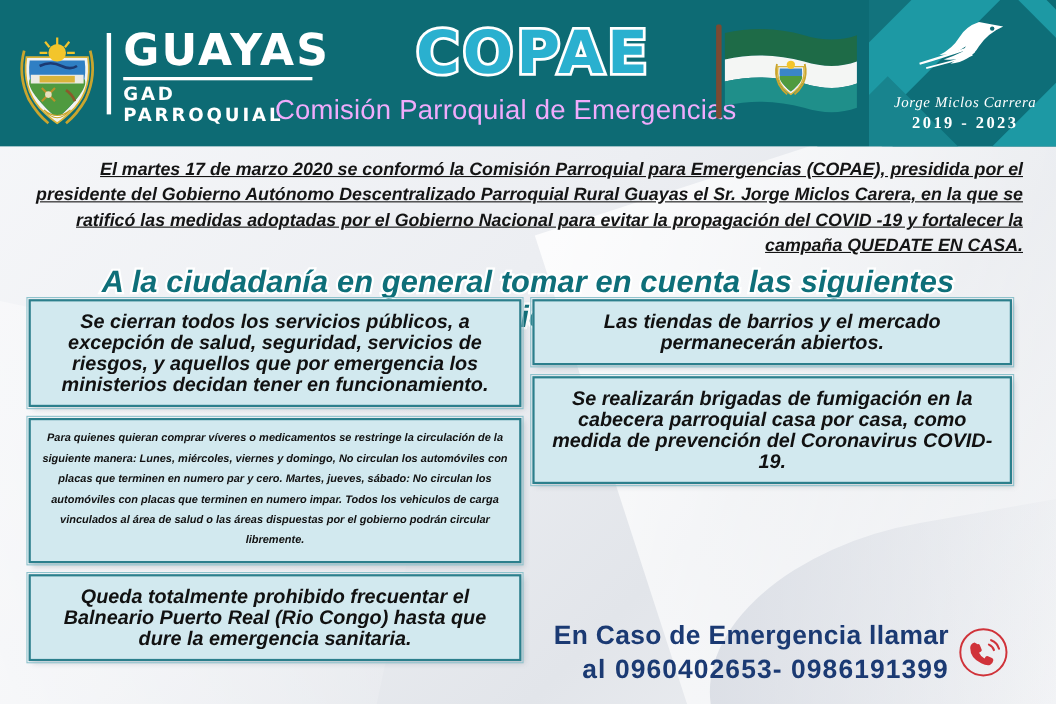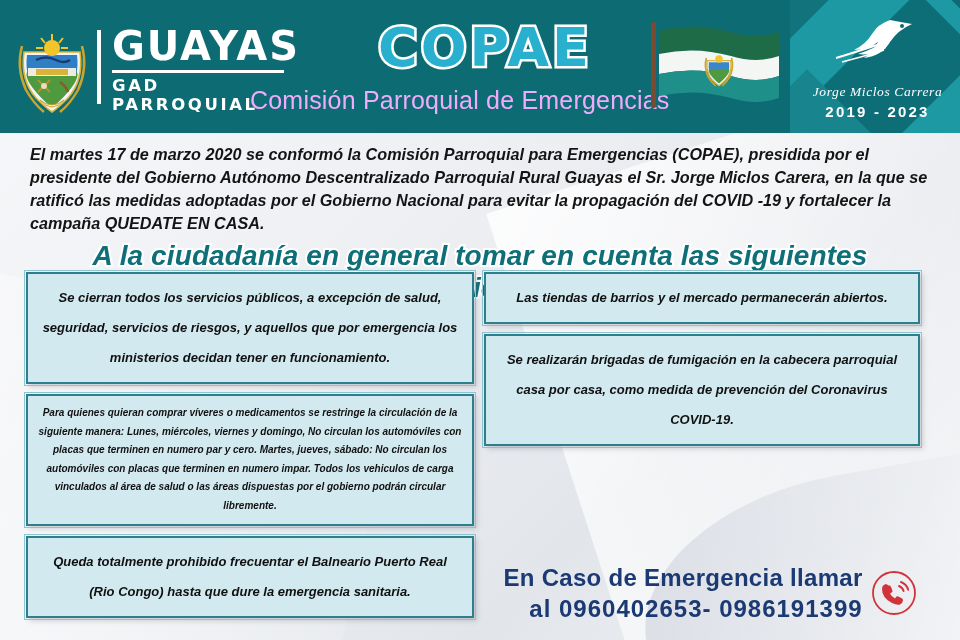--- a/index.html
+++ b/index.html
@@ -47,40 +47,40 @@
     font-size:25px;font-weight:normal;color:#f0abfc;letter-spacing:.2px;}
 
   
   #flag{position:absolute;left:645px;top:22px;width:140px;height:86px;}
 
   
   #sigblock{position:absolute;left:805px;top:14px;width:145px;text-align:center;}
   #sig-name{font-family:"Liberation Serif","DejaVu Serif",serif;font-style:italic;
     font-size:13.5px;color:#ffffff;letter-spacing:.6px;margin-top:14px;}
   #sig-years{font-size:15px;font-weight:bold;color:#ffffff;letter-spacing:2.2px;margin-top:3px;
-    font-family:Liberation Sans, sans-serif;}
-
-  
-  #intro{position:absolute;left:30px;top:143px;width:900px;text-align:left;
-    font-size:16.2px;font-weight:bold;font-style:italic;color:#141414;line-height:23px;}
+    font-family:Liberation Serif, serif;}
+
+  
+  #intro{position:absolute;left:30px;top:143px;width:900px;text-align:right;
+    font-size:16.2px;font-weight:bold;font-style:italic;color:#141414;line-height:23px;text-decoration:underline;}
 
   
   #banner{position:absolute;left:0;top:240px;width:960px;text-align:center;
     font-size:28px;font-weight:bold;font-style:italic;color:#0e6f79;letter-spacing:.1px;
     -webkit-text-stroke:4px #ffffff;paint-order:stroke fill;}
 
   
   .col{position:absolute;top:272px;}
   #col-left{left:26px;width:448px;}
   #col-right{left:484px;width:436px;}
 
   .box{background:#d2e9ef;border:2px solid #2c7f8c;outline:1px solid #8fc3cd;outline-offset:1px;
     box-shadow:3px 3px 5px rgba(90,100,110,.25);
     text-align:center;font-weight:bold;font-style:italic;color:#111;margin-bottom:10px;}
-  .box.big{font-size:13px;line-height:30px;padding:9px 12px;}
+  .box.big{font-size:18px;line-height:19px;padding:9px 12px;}
   .box.small{font-size:10px;line-height:18.6px;padding:8px 10px;}
 
   #emergency{position:absolute;left:484px;top:562px;width:452px;}
   #emg-line{display:flex;align-items:center;justify-content:center;gap:8px;}
   #emg-text{text-align:right;color:#1b3a73;font-weight:bold;
     font-size:24px;line-height:31px;letter-spacing:.3px;}
   .emg-l2{letter-spacing:1px;}
   #phone-icon{flex:0 0 auto;width:46px;height:46px;}
 </style>
 </head>

